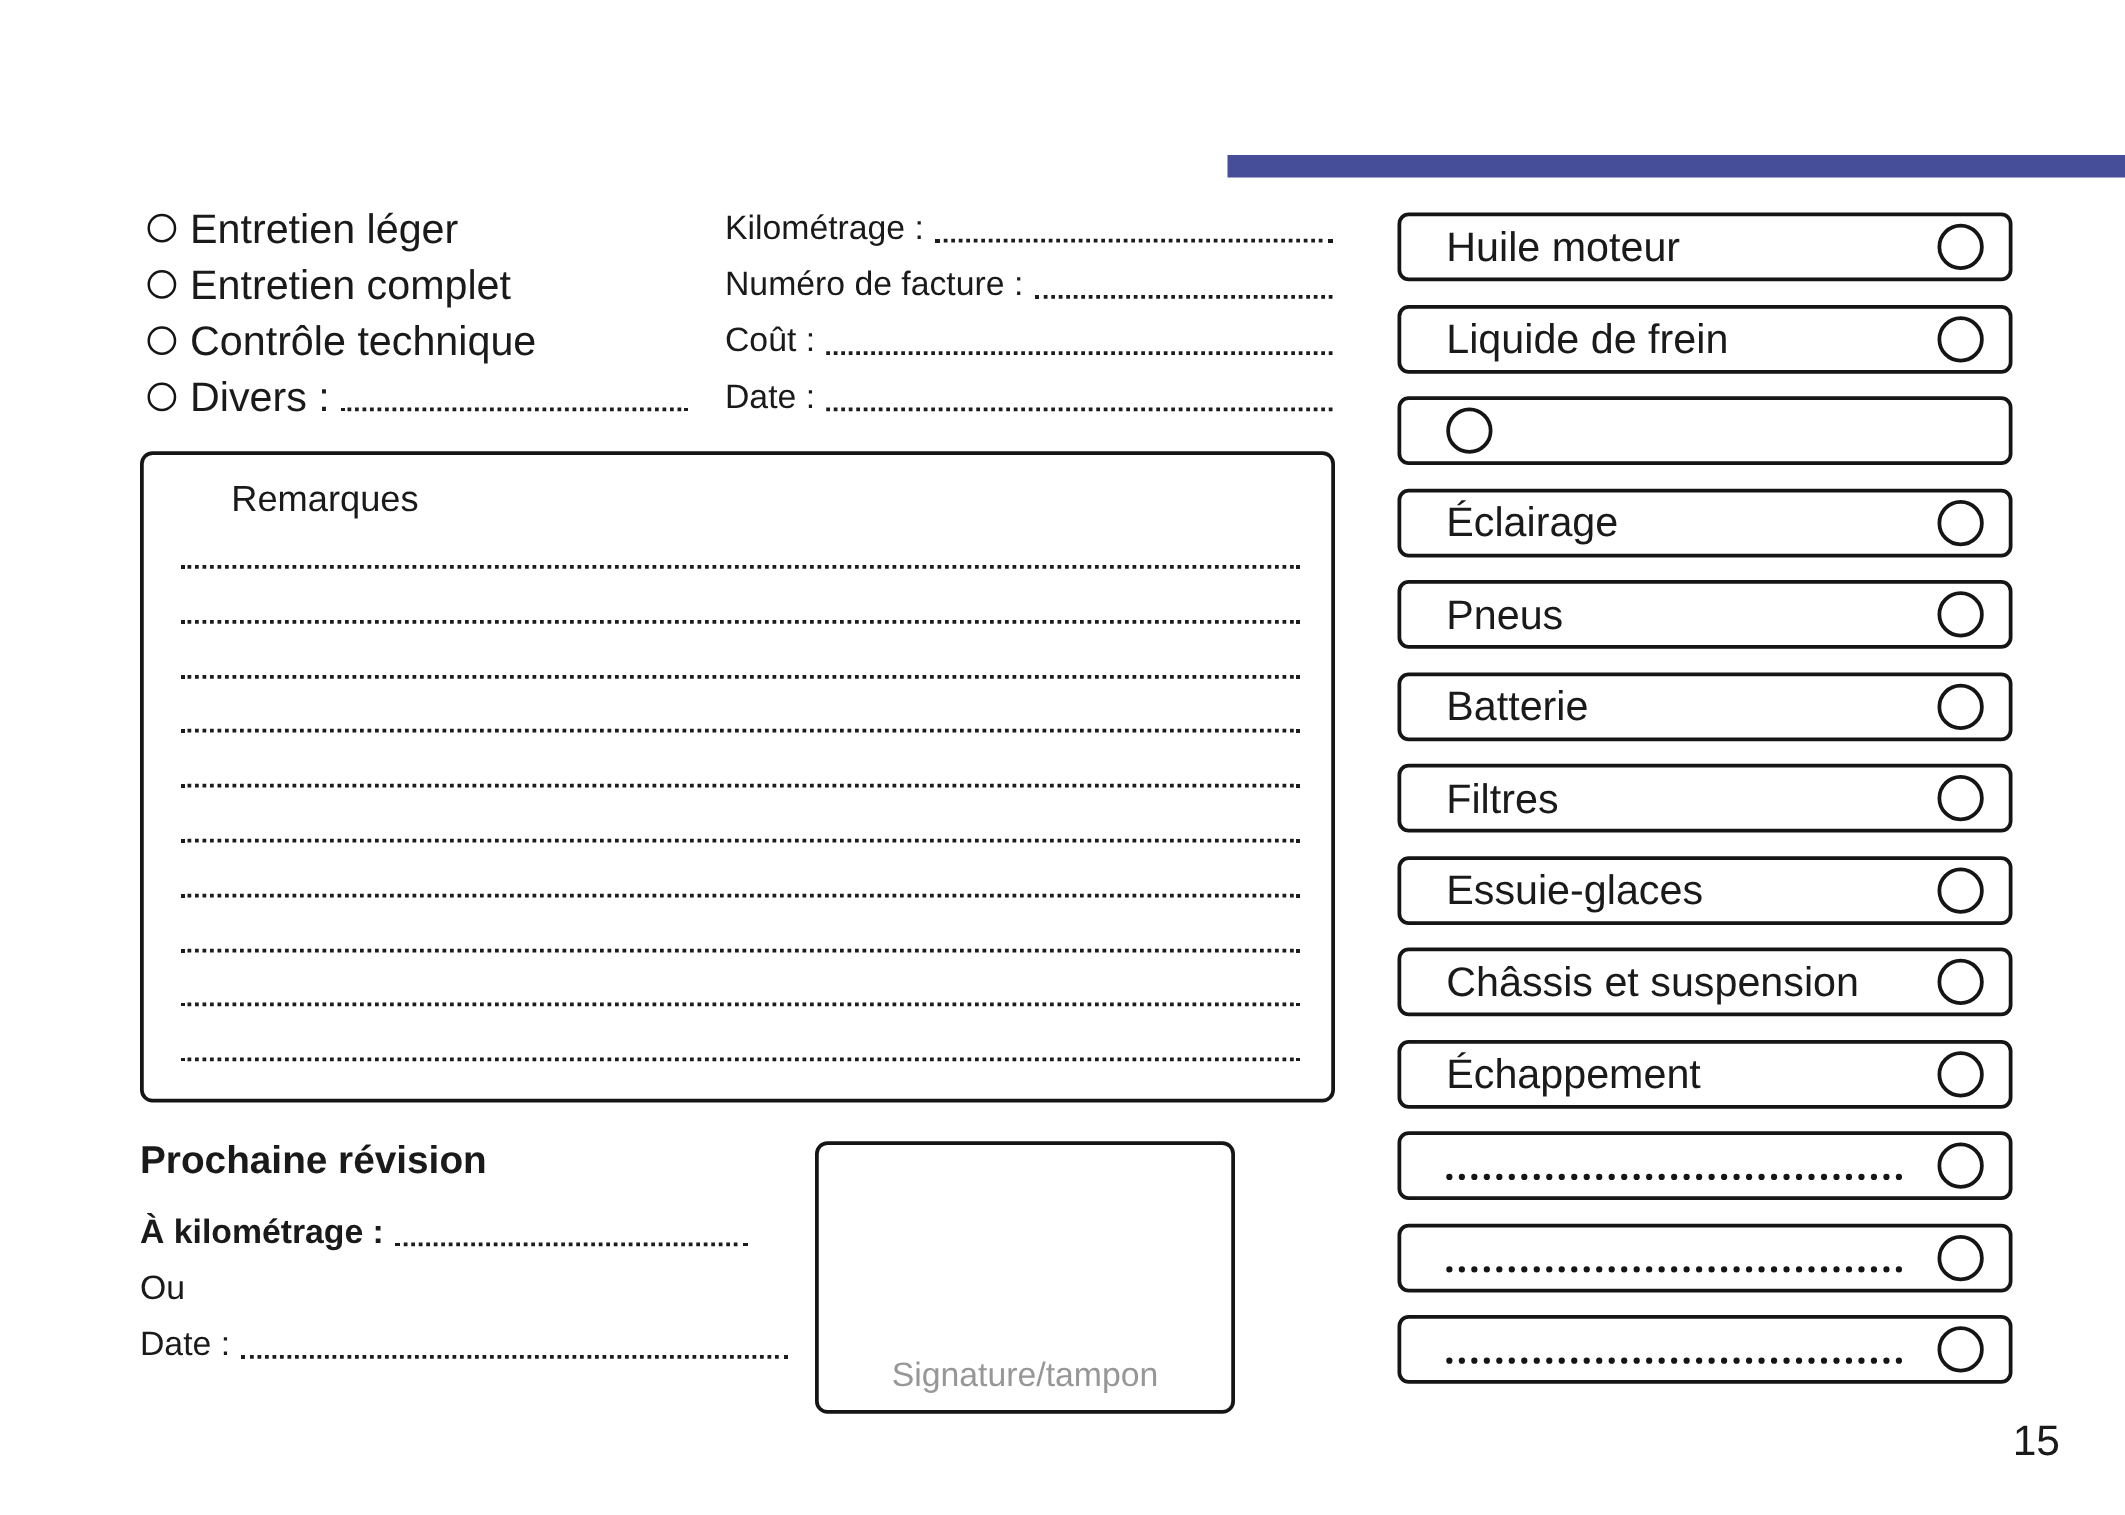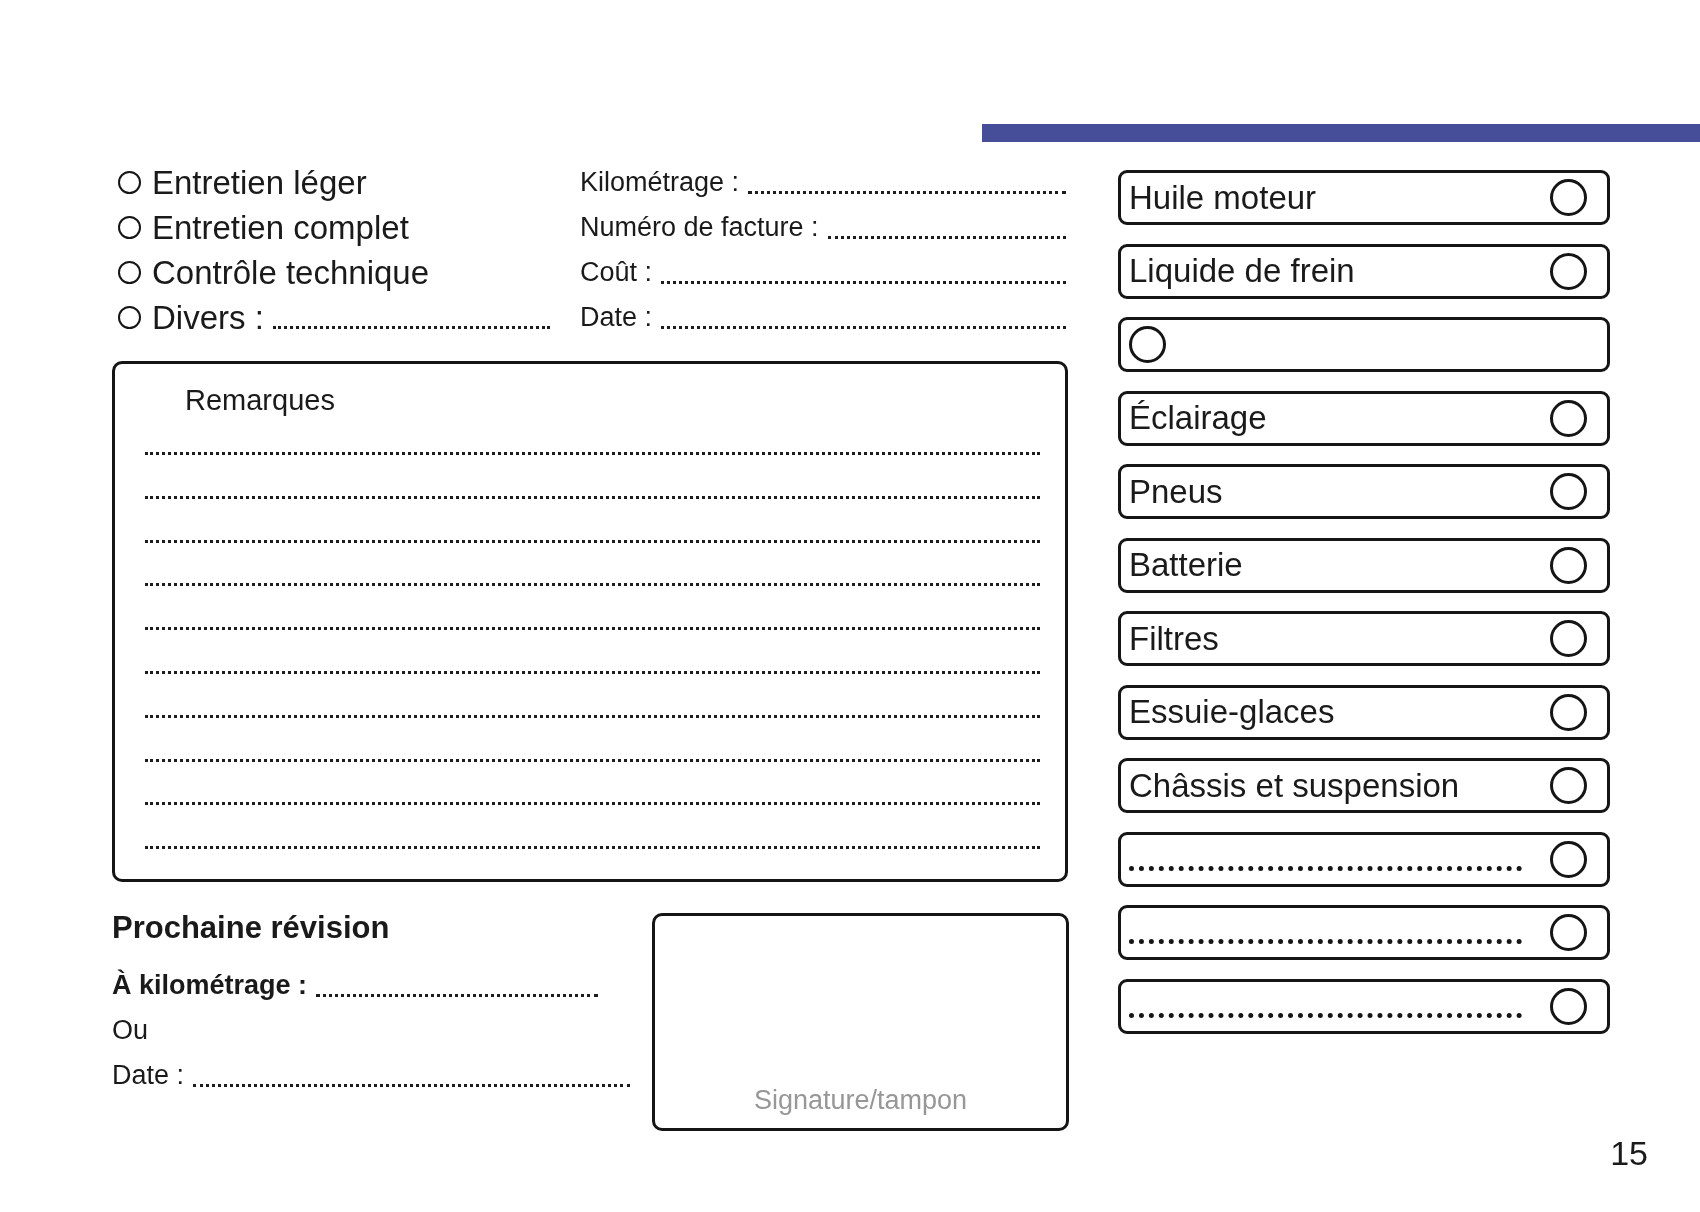--- a/index.html
+++ b/index.html
@@ -54,37 +54,37 @@
   
   .next-title { position:absolute; left:112px; top:910px; font-size:31px; font-weight:bold; white-space:nowrap; }
   .ns-row { position:absolute; left:112px; display:flex; align-items:center; height:45px; }
   .ns-row.r1 { top:963px;  width:486px;font-weight:bold; }
   .ns-row.r2 { top:1008px; width:200px; }
   .ns-row.r3 { top:1053px; width:518px; }
 
   
   .signature-box {
     position:absolute; left:652px; top:913px;
-    width:417px; height:218px;
+    width:336px; height:218px;
     border:3px solid #151515; border-radius:10px;
     box-sizing:border-box;
     display:flex; align-items:flex-end; justify-content:center;
   }
   .signature-label { font-size:27px; color:#979797; margin-bottom:12px; }
 
   
   .checklist {
     position:absolute; left:1118px; top:170px; width:492px;
     display:flex; flex-direction:column; gap:18.5px;
   }
   .cl-row {
     height:55px; box-sizing:border-box;
     border:3px solid #151515; border-radius:9px;
     display:flex; align-items:center;
-    padding:0 20px 0 8px;
+    padding:0 20px 0 36px;
     background:#fff;
   }
   .cl-label { flex:1; font-size:33px; white-space:nowrap; }
   .cl-dots {
     flex:1; height:0;
     border-bottom:5px dotted #151515;
     margin-right:28px;
     transform:translateY(9px);
   }
   .cl-circle {
@@ -203,20 +203,24 @@
     </div>
     <div class="cl-row">
       <span class="cl-label">Essuie-glaces</span>
       <span class="cl-circle"></span>
     </div>
     <div class="cl-row">
       <span class="cl-label">Châssis et suspension</span>
       <span class="cl-circle"></span>
     </div>
     <div class="cl-row">
+      <span class="cl-label">Échappement</span>
+      <span class="cl-circle"></span>
+    </div>
+    <div class="cl-row">
       <span class="cl-dots"></span>
       <span class="cl-circle"></span>
     </div>
     <div class="cl-row">
       <span class="cl-dots"></span>
       <span class="cl-circle"></span>
     </div>
     <div class="cl-row">
       <span class="cl-dots"></span>
       <span class="cl-circle"></span>

